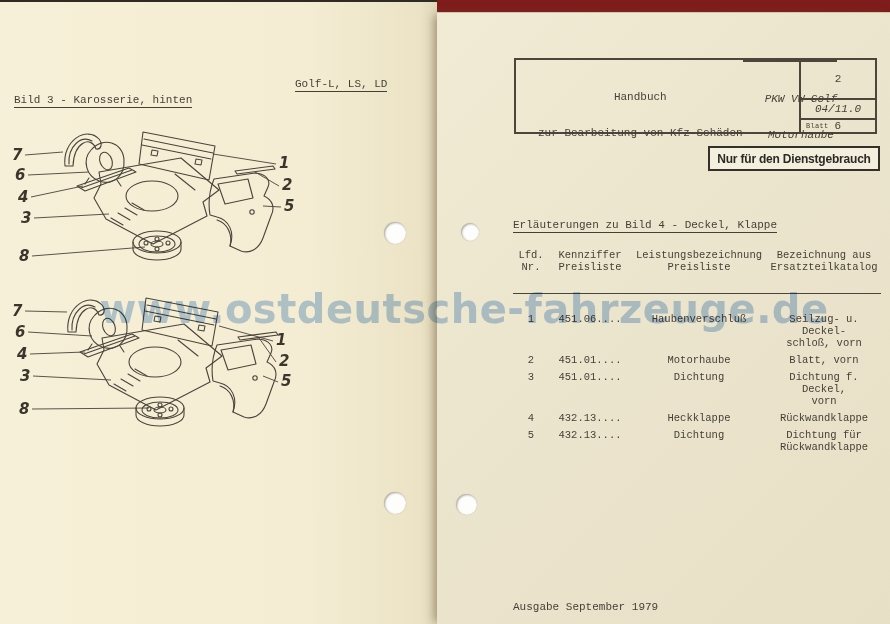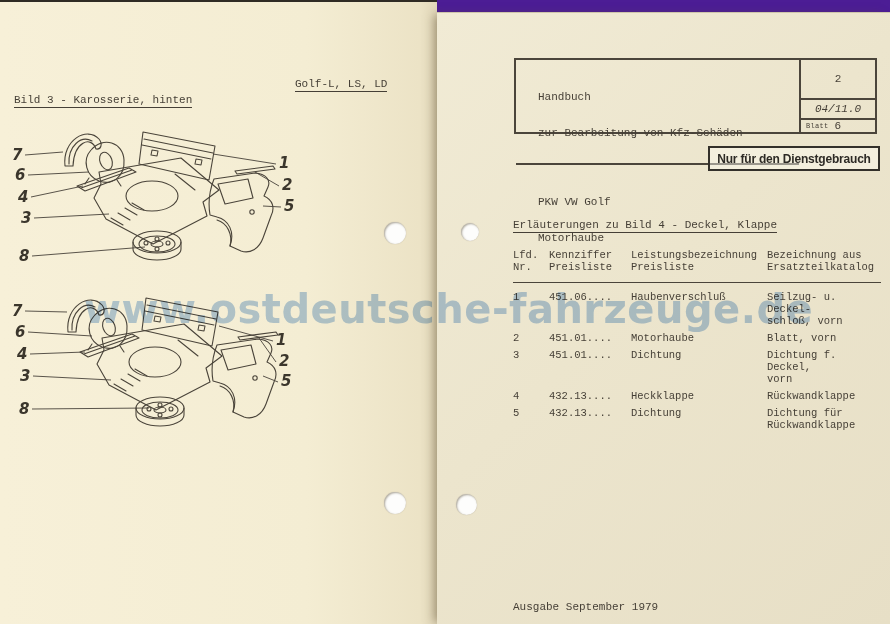--- a/index.html
+++ b/index.html
@@ -1,18 +1,18 @@
 <!DOCTYPE html>
 <html><head>
 <meta charset="utf-8">
 <style>
   html,body{margin:0;padding:0;}
   body{width:890px;height:624px;overflow:hidden;background:#f6f6f4;
        font-family:"Liberation Mono","DejaVu Sans Mono",monospace;}
-  .scan{position:relative;width:890px;height:624px;background:#4c1d95;}
+  .scan{position:relative;width:890px;height:624px;background:#7f1d1d;text-align:center;}
 
   
   .page{position:absolute;}
   .page-left{left:0;top:2px;width:437px;height:622px;
     background:linear-gradient(to right,#f7f0d8 0%,#f4edd3 70%,#ecE3c6 96%,#e2d8ba 100%);}
   .top-edge-line{position:absolute;left:0;top:0;width:437px;height:2px;background:#2f2b24;}
   .page-right{left:437px;top:12px;width:453px;height:612px;
     background:linear-gradient(135deg,#f1ebd5 0%,#ece5cd 45%,#e7dfc6 100%);
     box-shadow:-6px 0 9px -3px rgba(95,80,50,.5);
     border-top:1px solid #cfc6ab;}
@@ -28,40 +28,40 @@
   .fig{position:absolute;width:292px;height:152px;}
   .fig1{left:5px;top:120px;}
   .fig2{left:5px;top:282px;}
   .fig text{font-family:"DejaVu Sans",sans-serif;font-style:italic;font-weight:bold;
             font-size:15px;fill:#3b362c;}
   .fig line{stroke:#47423a;stroke-width:.9;}
 
   
   .header-box{position:absolute;left:77px;top:45px;width:363px;height:76px;
     border:2px solid #4b453b;display:flex;box-sizing:border-box;}
-  .hb-left{width:285px;border-right:2px solid #4b453b;display:flex;flex-direction:column;box-sizing:border-box;}
+  .hb-left{width:285px;border-right:2px solid #4b453b;display:flex;flex-direction:row;box-sizing:border-box;}
   .hb-cell{flex:1;padding:7px 0 0 22px;box-sizing:border-box;}
-  .hb-bottom{border-top:2px solid #4b453b;}
+  .hb-bottom{border-top:2px solid #4b453b;font-style:italic;}
   .hb-right{flex:1;display:flex;flex-direction:column;box-sizing:border-box;}
   .hb-chapter{height:39px;display:flex;align-items:center;justify-content:center;color:#453f36;font-size:11px;}
   .hb-code{height:18px;border-top:2px solid #4b453b;display:flex;align-items:center;justify-content:center;color:#453f36;font-size:11px;font-style:italic;}
   .hb-sheet{flex:1;border-top:2px solid #4b453b;display:flex;align-items:center;color:#453f36;font-size:11px;padding-left:5px;gap:6px;}
   .hb-sheet-label{font-size:7px;letter-spacing:.3px;}
 
   
   .stamp{position:absolute;left:271px;top:133px;width:168px;height:21px;
     border:2px solid #33302a;display:flex;align-items:center;justify-content:center;
     font-family:"Liberation Sans","DejaVu Sans",sans-serif;font-weight:bold;
     font-size:12px;color:#2d2a25;letter-spacing:-0.2px;background:rgba(252,250,242,.45);}
 
   
   .table-title{position:absolute;left:76px;top:206px;}
   .ptable{position:absolute;left:76px;top:236px;width:368px;color:#453f36;font-size:10.5px;line-height:12px;}
   .pgrid{display:grid;grid-template-columns:36px 82px 136px 1fr;}
-  .phead{border-bottom:1px solid #4a443a;padding-bottom:9px;margin-bottom:8px;}
+  .phead{border-bottom:1px solid #4a443a;padding-bottom:20px;margin-bottom:19px;}
   .prow{margin-bottom:5px;}
   .c-bz{white-space:pre-line;}
   .footer{position:absolute;left:76px;top:588px;}
 
   
   .hole{position:absolute;border-radius:50%;background:#fdfdfc;
     box-shadow:inset 1px 1px 2px rgba(110,100,80,.55), 0 0 1px rgba(110,100,80,.4);}
   .hole-l1{left:384px;top:222px;width:22px;height:22px;}
   .hole-l2{left:384px;top:492px;width:22px;height:22px;}
   .hole-r1{left:461px;top:223px;width:18px;height:18px;}

